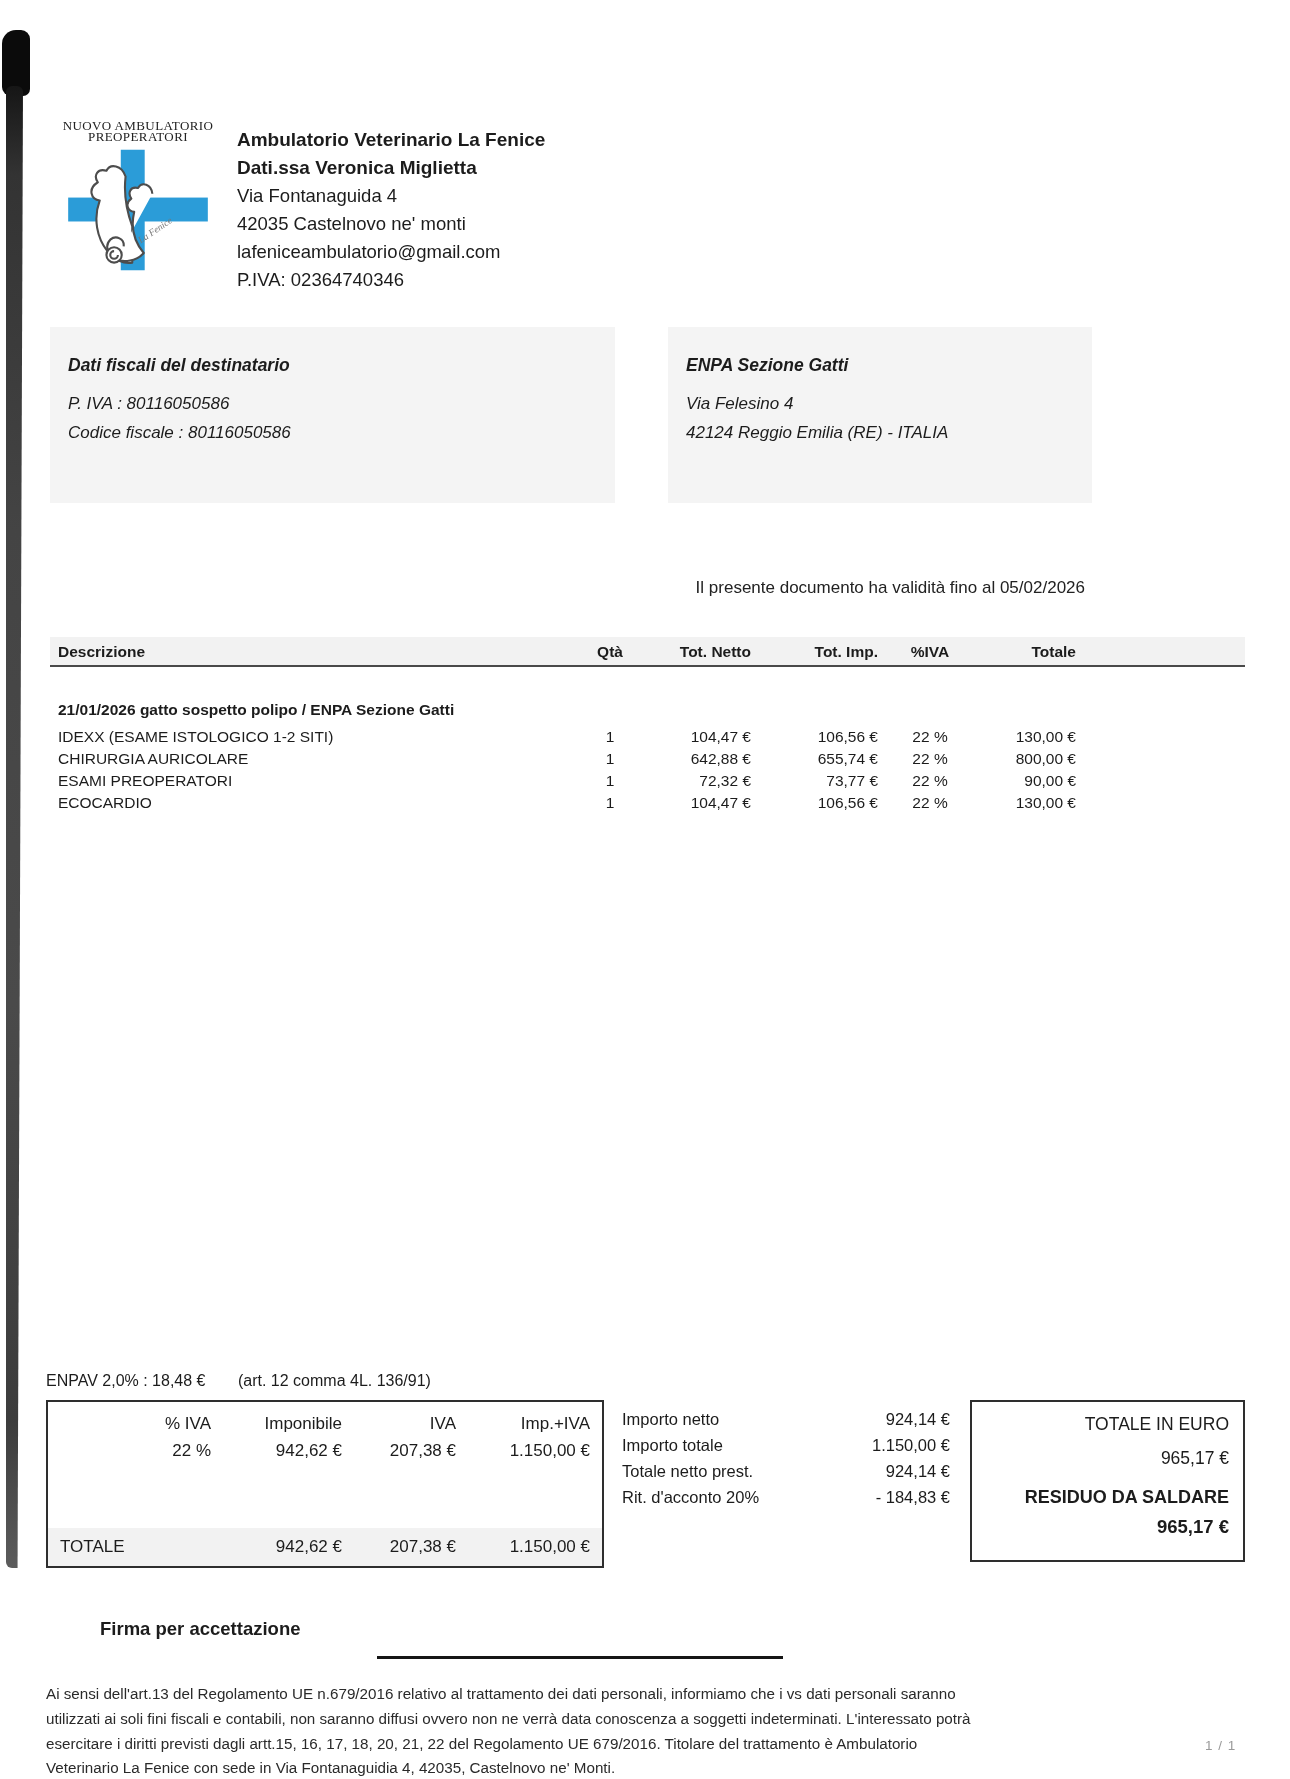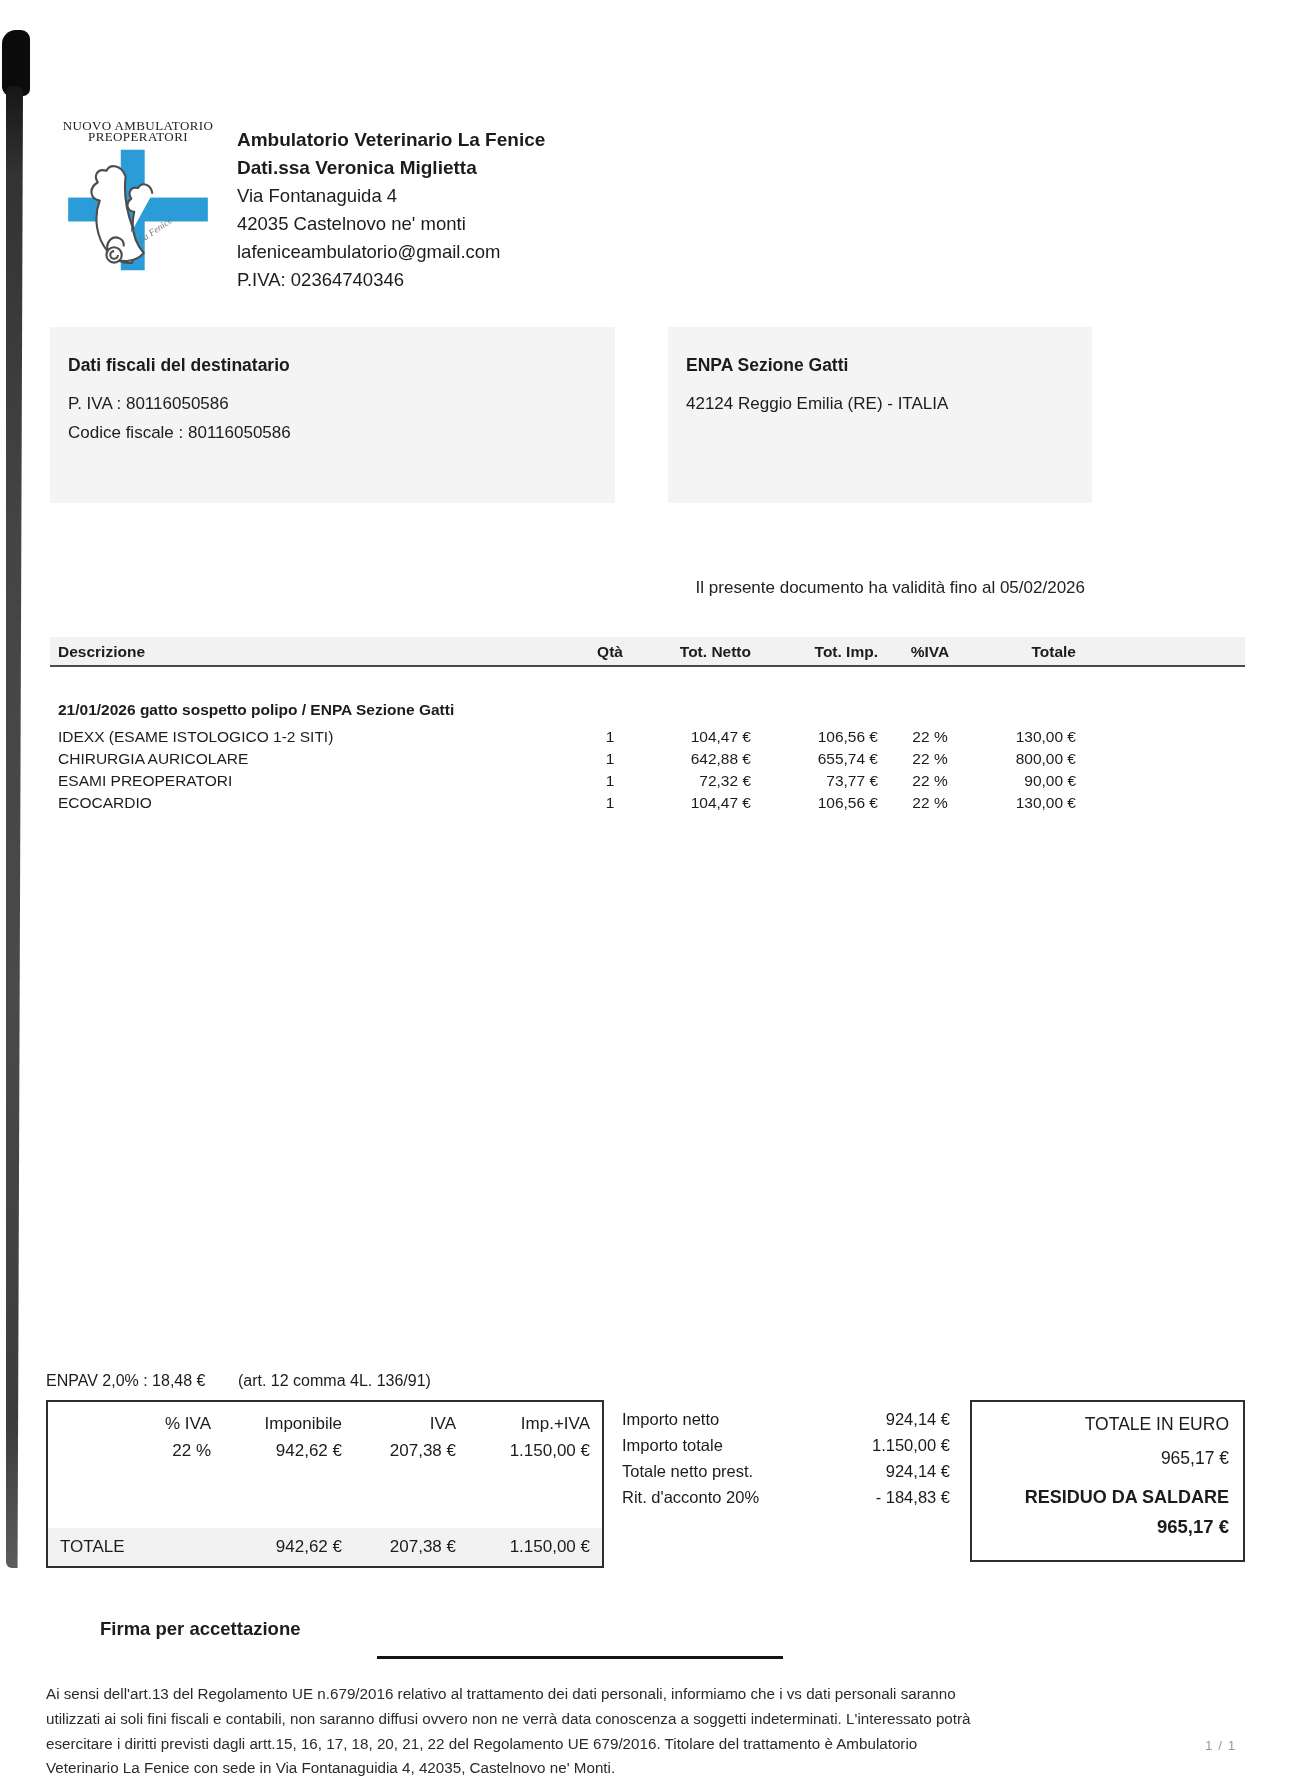--- a/index.html
+++ b/index.html
@@ -15,21 +15,21 @@
   
   .logo{position:absolute;left:62px;top:120px;width:152px;text-align:center;}
   .logo-line{font-family:"Liberation Serif",serif;font-size:13px;letter-spacing:.4px;color:#222;line-height:11px;}
   .logo-art{display:block;margin:2px auto 0;}
 
   
   .company{position:absolute;left:237px;top:126px;font-size:18.5px;line-height:28px;}
   .company .c-name,.company .c-doc{font-weight:bold;font-size:19px;}
 
   
-  .gbox{position:absolute;top:327px;height:176px;background:#f4f4f4;box-sizing:border-box;padding:28px 20px 0 18px;}
+  .gbox{position:absolute;top:327px;height:176px;background:#f4f4f4;box-sizing:border-box;padding:28px 20px 0 18px;font-style:italic;}
   .gbox-left{left:50px;width:565px;}
   .gbox-right{left:668px;width:424px;}
   .gbox .box-title{font-weight:bold;font-size:17.5px;margin-bottom:14px;}
   .gbox .box-line{font-size:17px;line-height:28.5px;}
 
   
   .doc-title{position:absolute;top:536px;right:205px;display:flex;gap:26px;align-items:baseline;font-size:25px;white-space:nowrap;}
   .doc-title .t-bold{font-weight:bold;}
   .doc-validity{position:absolute;top:578px;right:205px;font-size:17px;color:#222;}
 
@@ -111,20 +111,21 @@
     <div>P.IVA: 02364740346</div>
   </div>
 
   <div class="gbox gbox-left">
     <div class="box-title">Dati fiscali del destinatario</div>
     <div class="box-line">P. IVA : 80116050586</div>
     <div class="box-line">Codice fiscale : 80116050586</div>
   </div>
   <div class="gbox gbox-right">
     <div class="box-title">ENPA Sezione Gatti</div>
+    <div class="box-line">Via Felesino 4</div>
     <div class="box-line">42124 Reggio Emilia (RE) - ITALIA</div>
   </div>
 
   <div class="doc-validity">Il presente documento ha validità fino al 05/02/2026</div>
 
   <div class="thead tbl-grid">
     <div class="c-left">Descrizione</div>
     <div class="c-center">Qtà</div>
     <div class="c-right">Tot. Netto</div>
     <div class="c-right">Tot. Imp.</div>

